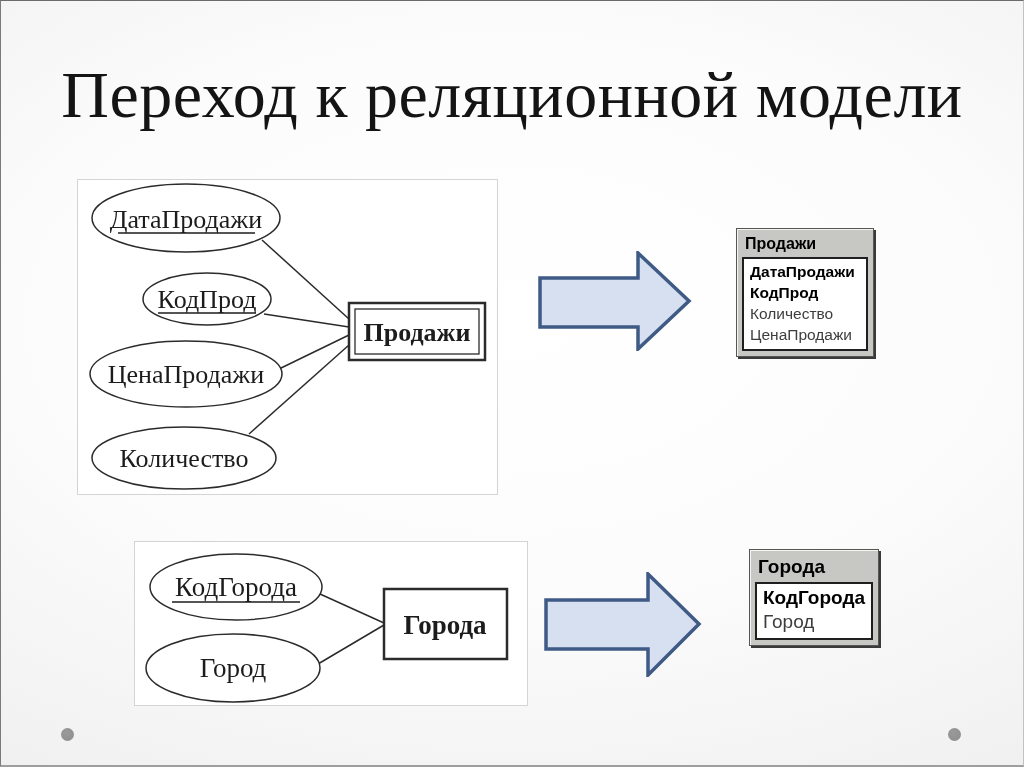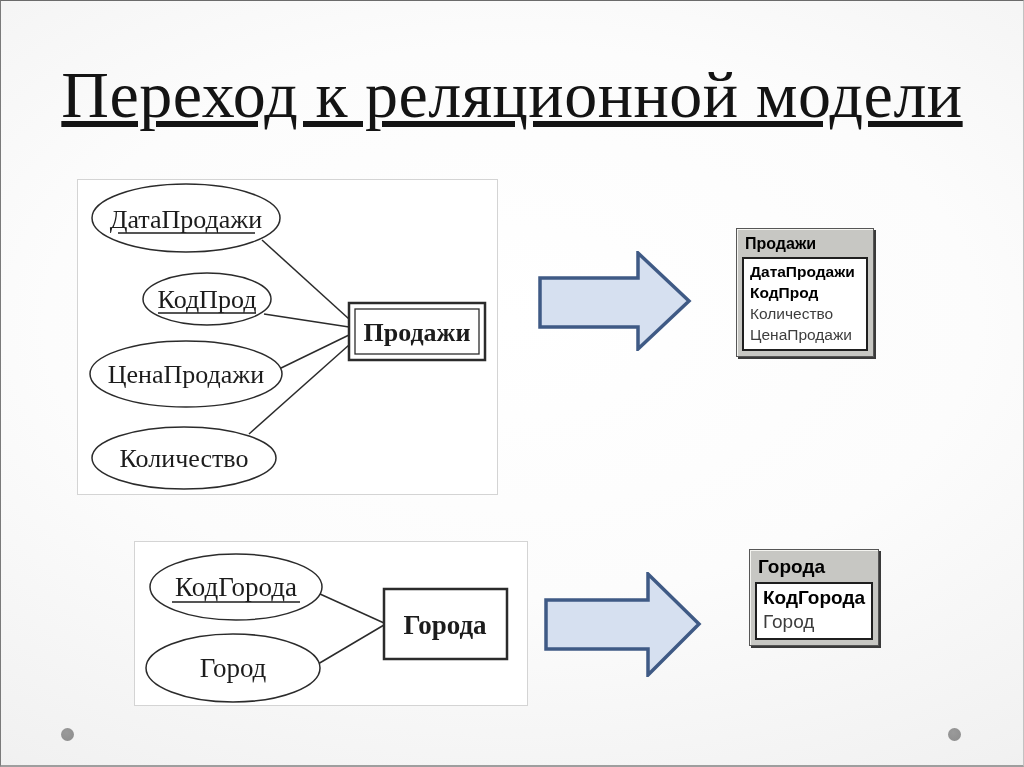--- a/index.html
+++ b/index.html
@@ -17,21 +17,20 @@
   }
 
   .title {
     position:absolute; top:60px; left:0; width:100%;
     text-align:center;
     font-family:"Liberation Serif", serif;
     font-size:66px; line-height:68px; font-weight:400;
     color: var(--title-color, #141414);
     letter-spacing:0.5px;
     white-space:nowrap;
-    text-decoration:underline;
   }
 
   .panel {
     position:absolute; background:#ffffff;
     border:1px solid #d4d4d4;
   }
   .panel svg { display:block; }
 
   .er-text {
     font-family:"Liberation Serif", serif;

